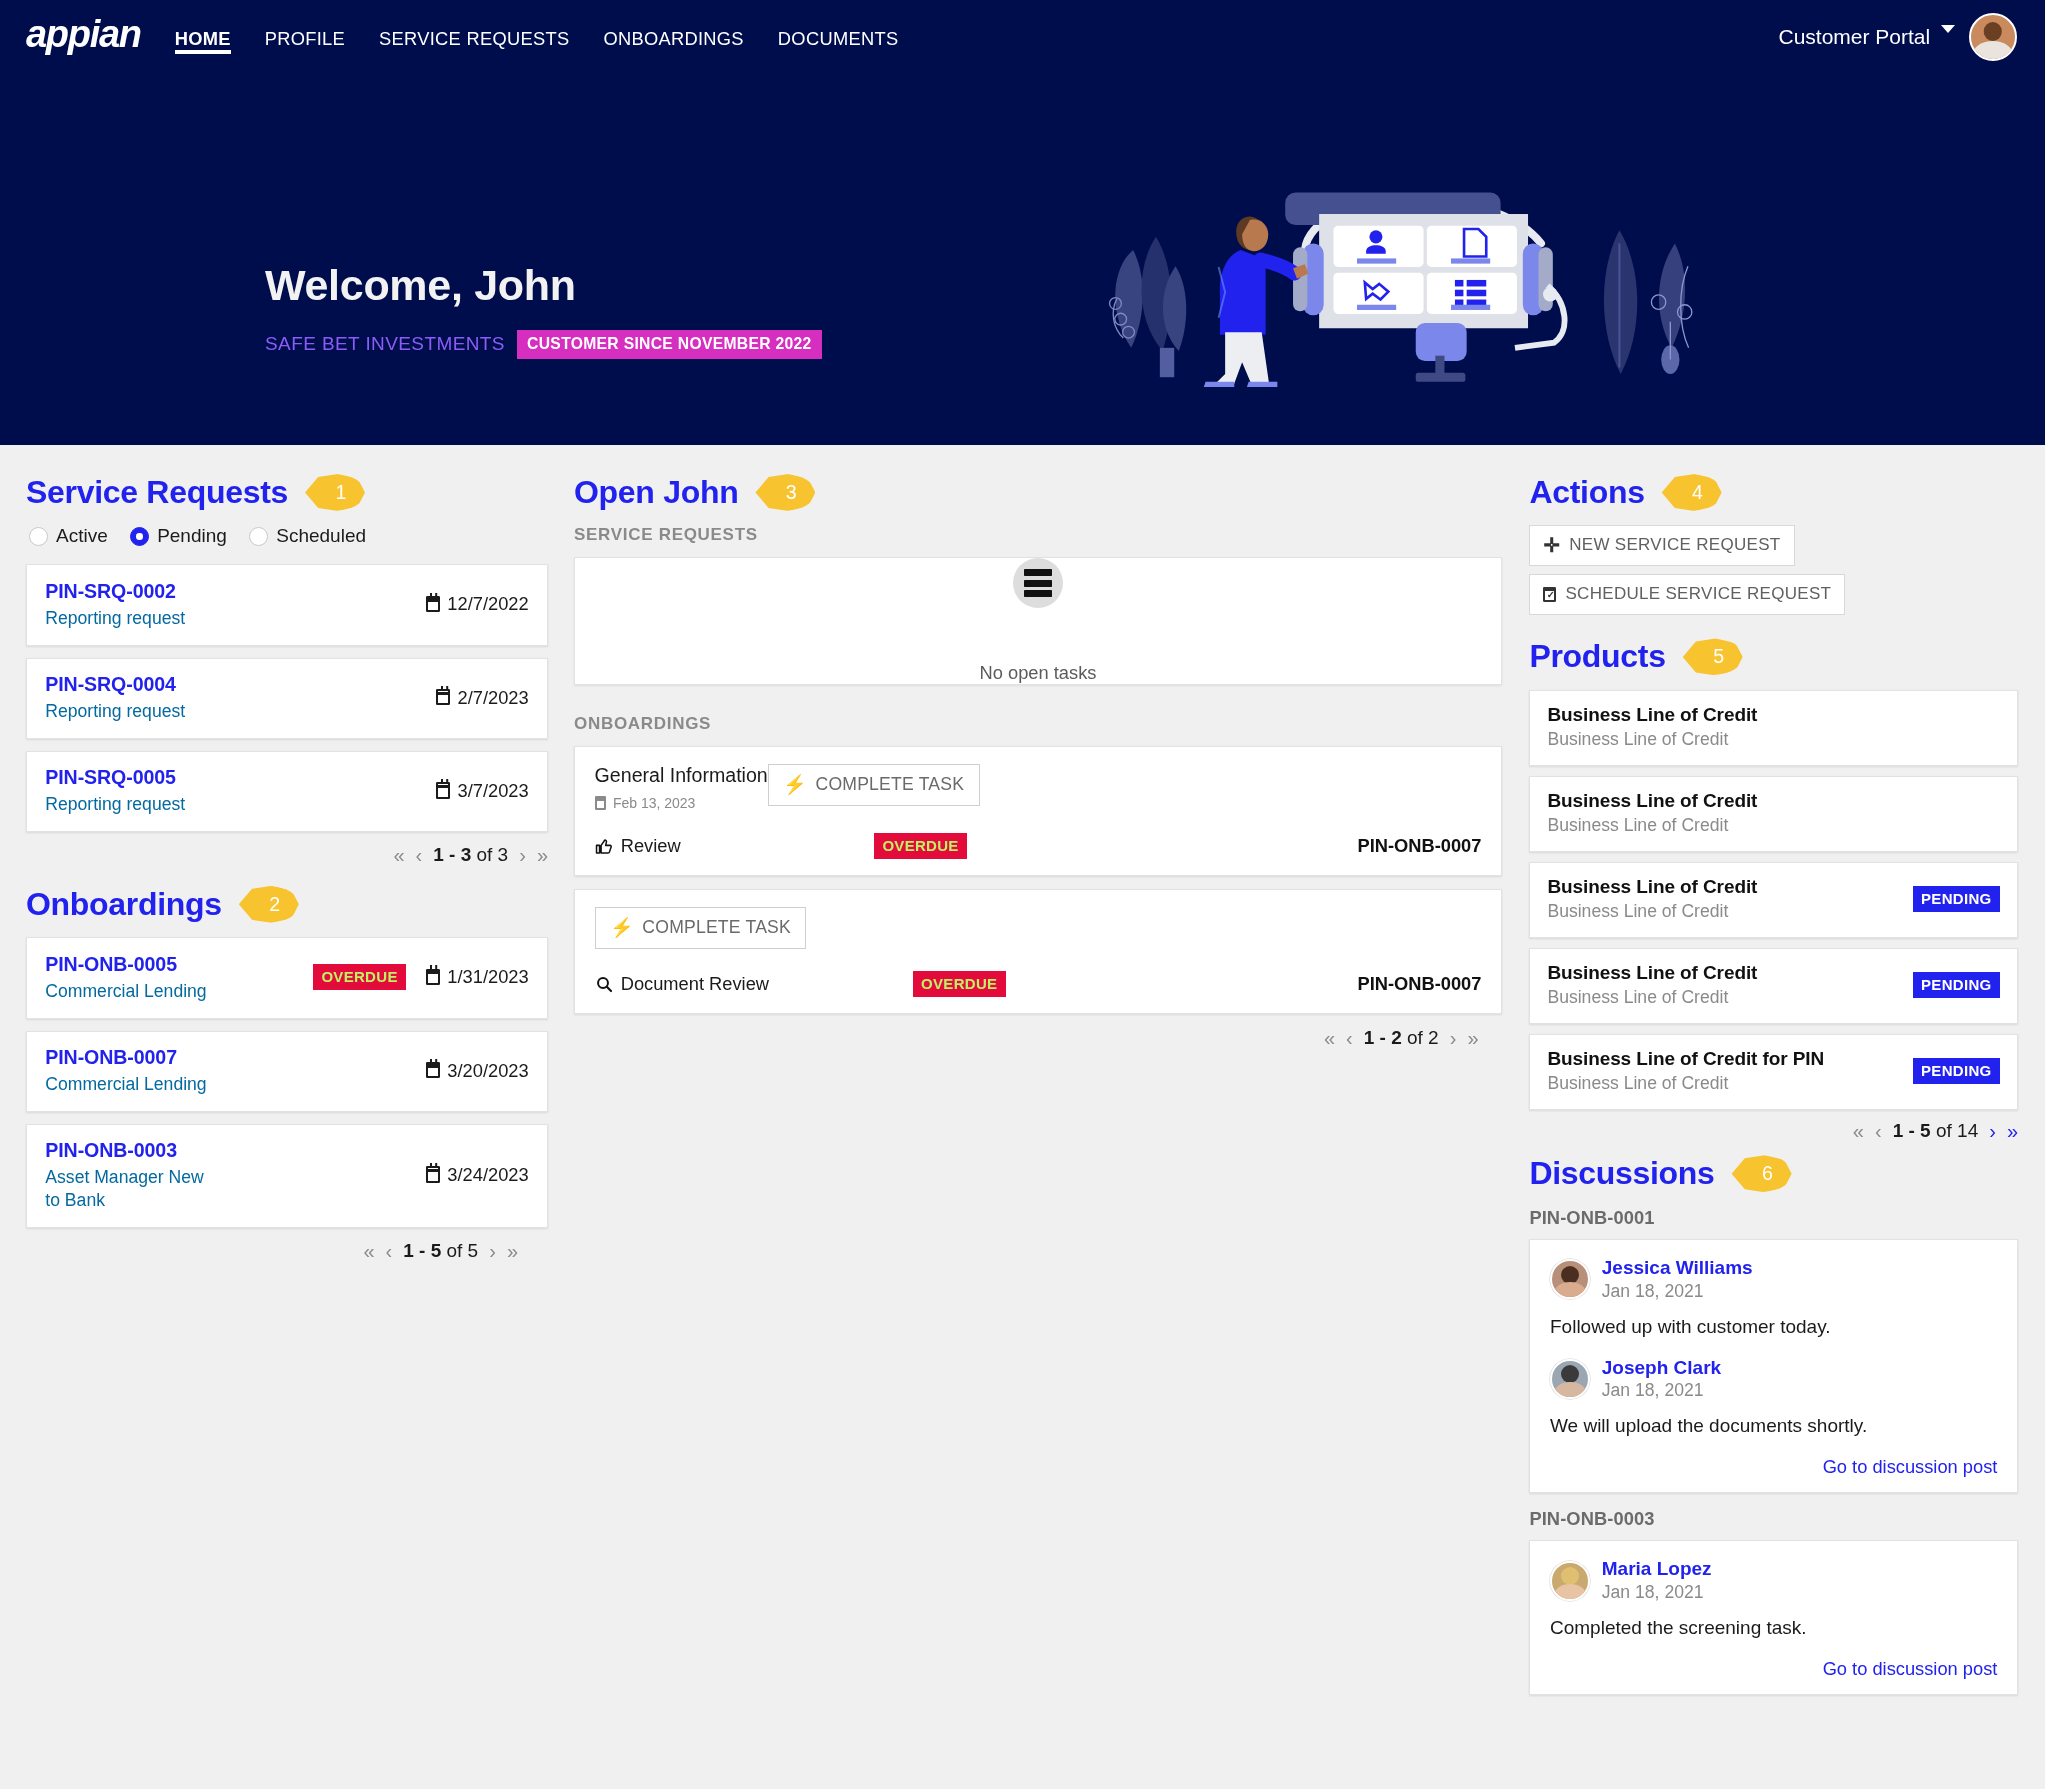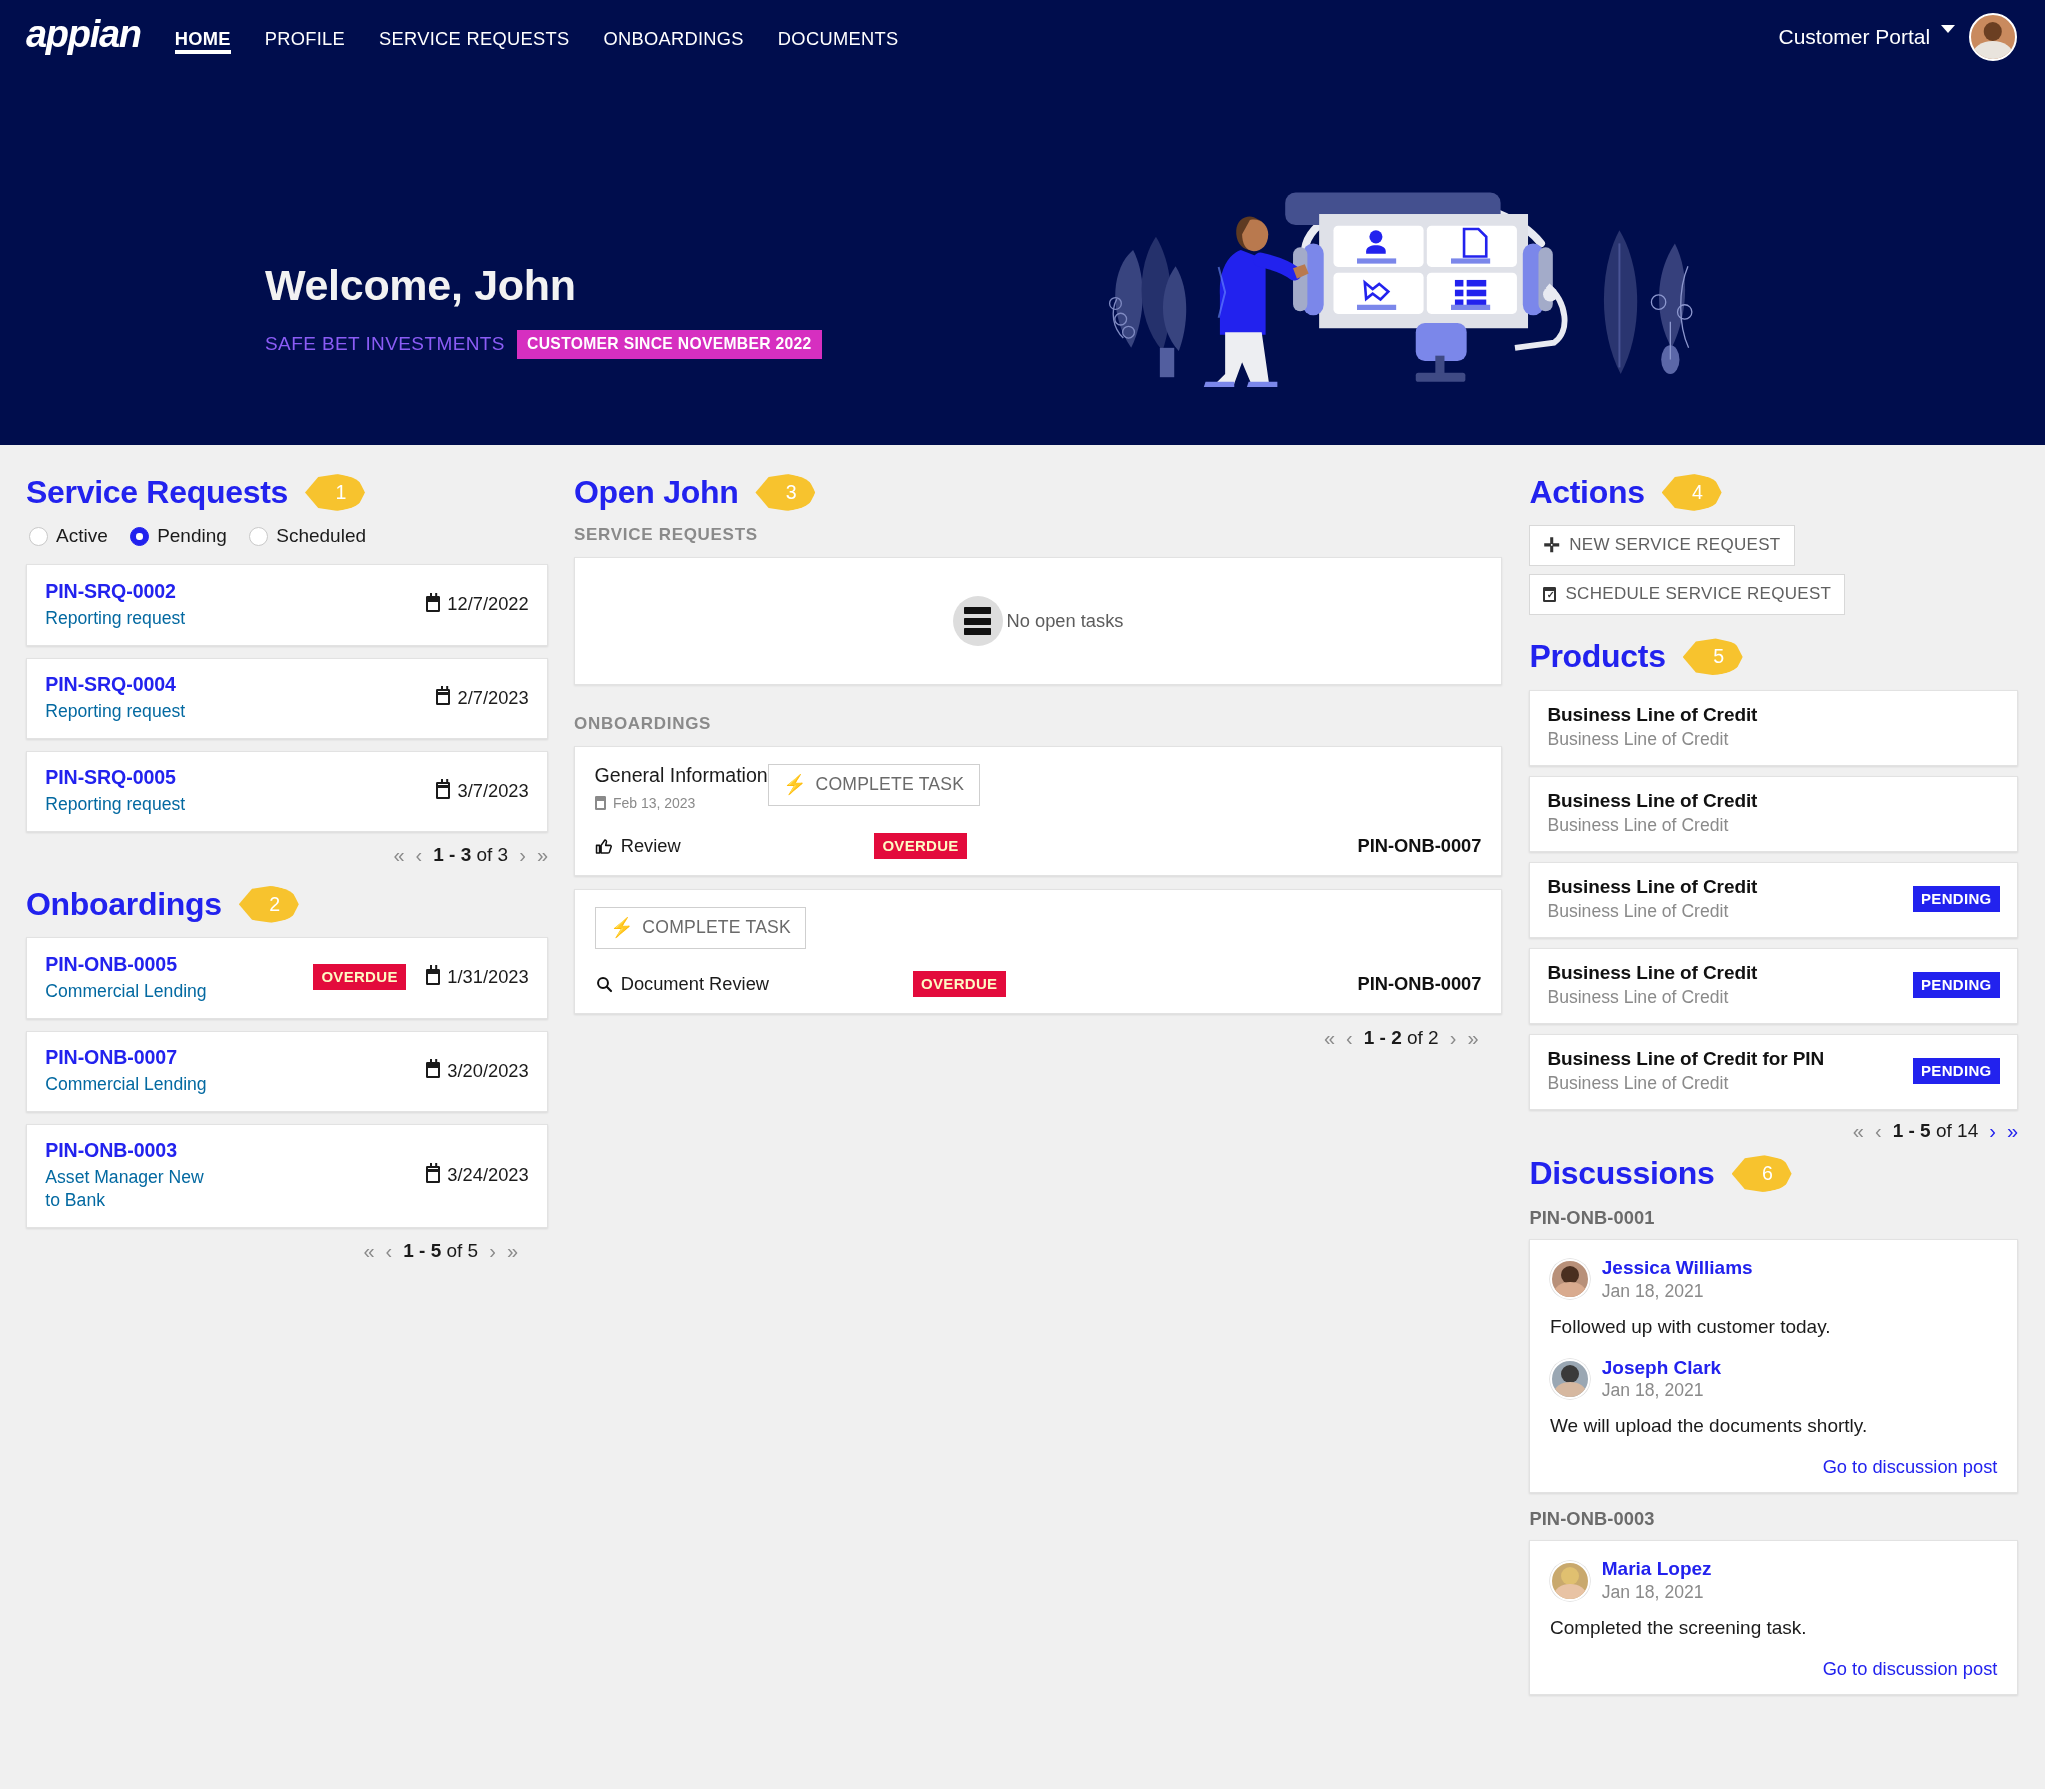--- a/index.html
+++ b/index.html
@@ -239,21 +239,21 @@
     max-width: 209px;
   }
   .card-right {
     display: flex;
     align-items: center;
     gap: 19.6px;
     flex: none;
   }
   .badge-overdue {
     background: #e30b3c;
-    color: #fef9c3;
+    color: #bef264;
     font-size: 15px;
     font-weight: 700;
     letter-spacing: 0.3px;
     padding: 3.9px 8.5px 5.2px;
   }
   .badge-pending {
     background: #2222ee;
     color: #ffffff;
     font-size: 15px;
     font-weight: 700;
@@ -309,23 +309,23 @@
     color: #8a8a8a;
     letter-spacing: 0.7px;
     margin: 6.5px 0 11.8px;
   }
   .empty-card {
     background: #ffffff;
     border: 0.7px solid #e2e2e2;
     box-shadow: 0 0.7px 2px rgba(0,0,0,0.08);
     height: 128px;
     display: flex;
-    flex-direction: row;
-    align-items: center;
-    justify-content: center;
+    flex-direction: column;
+    align-items: center;
+    justify-content: space-between;
     gap: 4px;
     margin-bottom: 29px;
   }
   .empty-icon {
     width: 50px; height: 50px;
     border-radius: 50%;
     background: #dddddd;
     display: flex;
     flex-direction: column;
     align-items: center;

